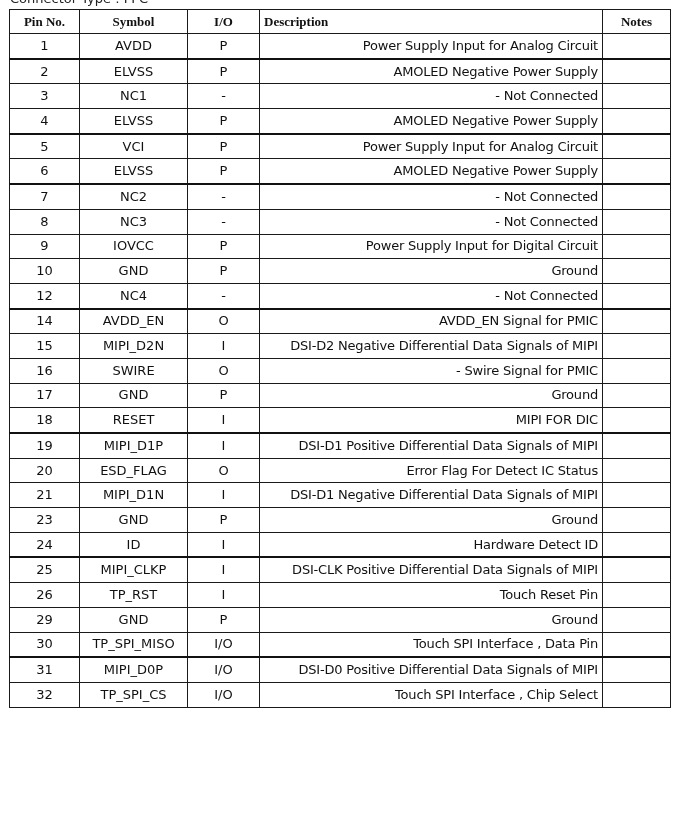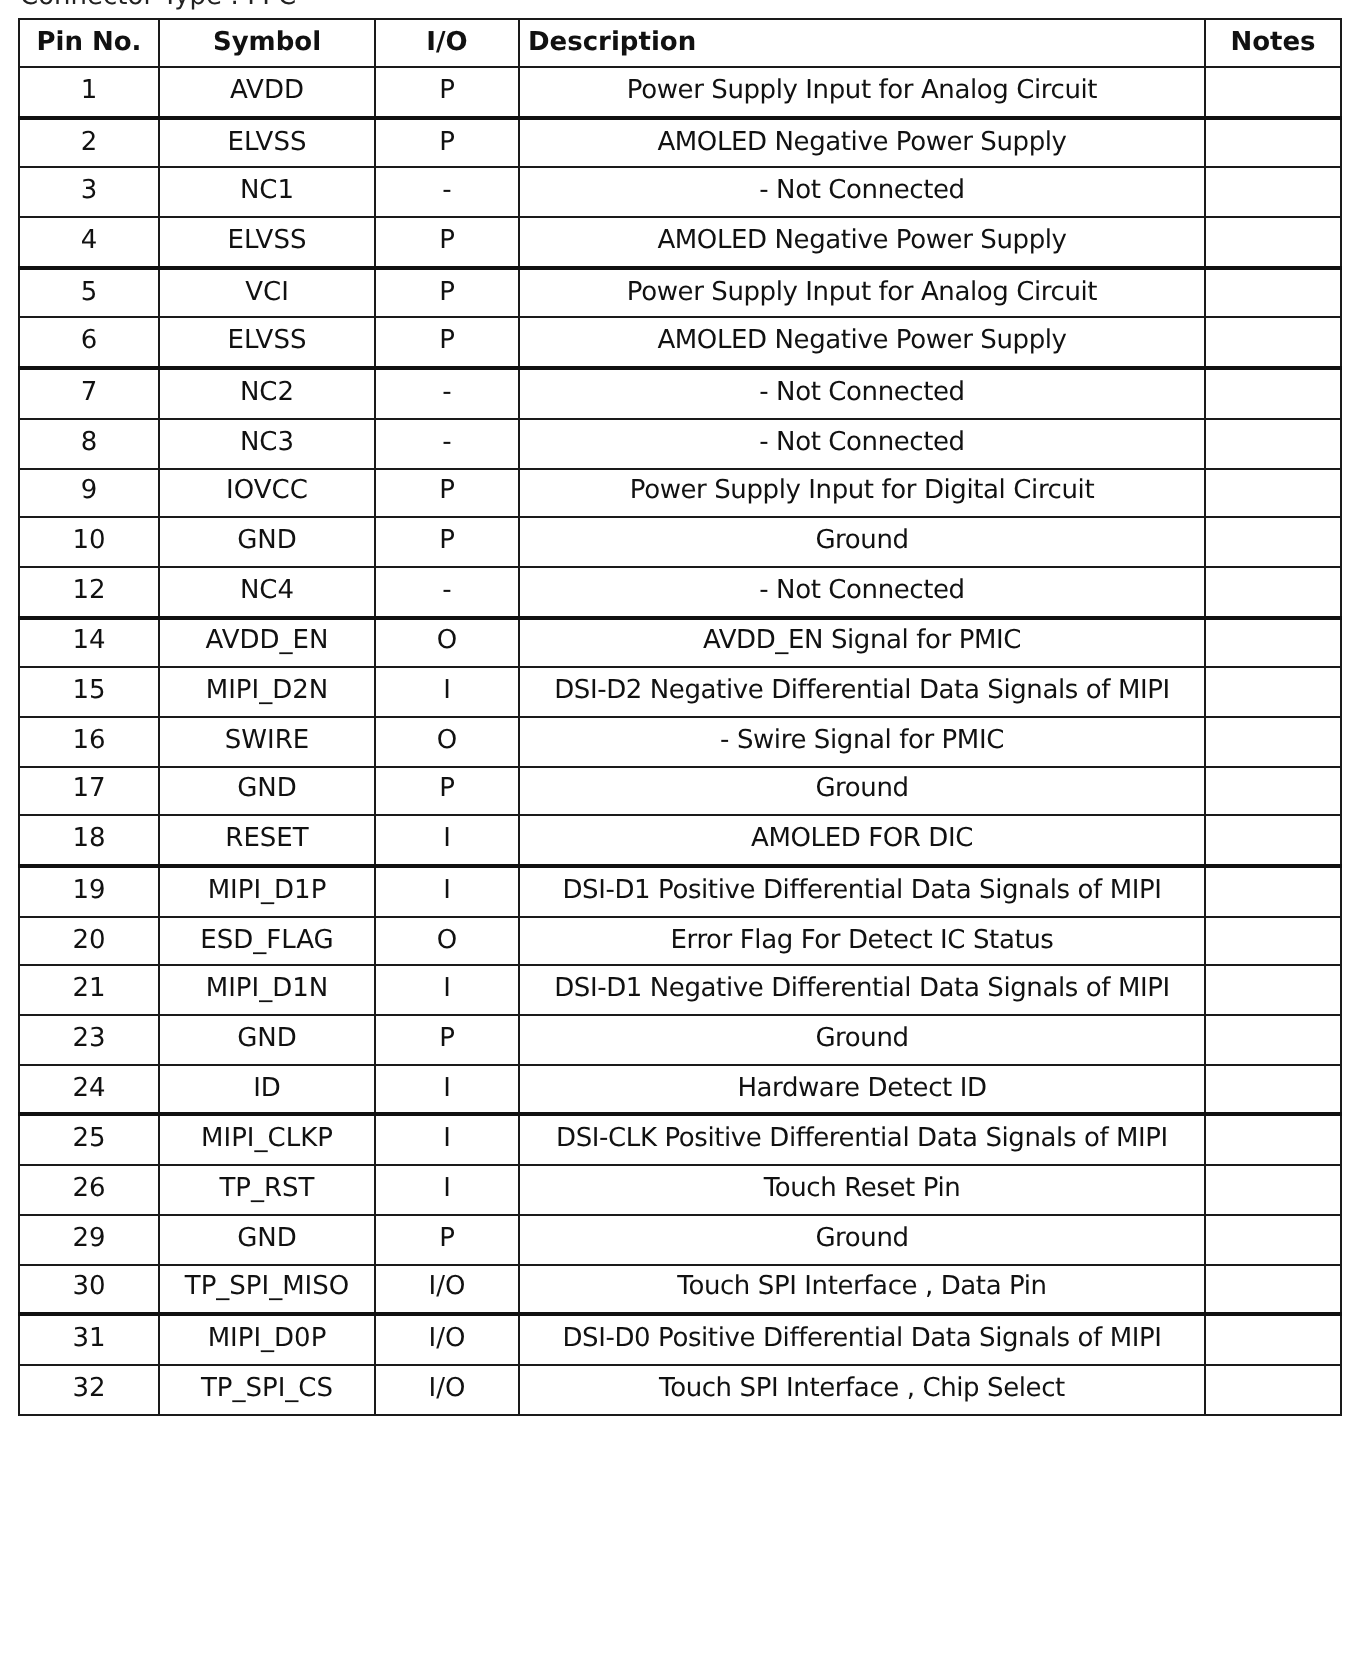--- a/index.html
+++ b/index.html
@@ -4,24 +4,24 @@
 <style>
   html, body { margin: 0; padding: 0; background: #ffffff; }
   body { width: 684px; height: 835px; overflow: hidden; position: relative;
          font-family: "DejaVu Sans", sans-serif; color: #111; }
   .caption { position: absolute; left: 10px; top: -9px; font-size: 13px; color: #222; white-space: nowrap; }
   table.pins { position: absolute; left: 9px; top: 9px; border-collapse: collapse;
                table-layout: fixed; width: 661px; }
   table.pins th, table.pins td { border: 1px solid #1a1a1a; font-size: 13px; padding: 0 4px;
                height: 23.7px; line-height: 16px; white-space: nowrap; overflow: hidden;
                font-family: "DejaVu Sans", sans-serif; }
-  table.pins th { font-weight: bold; text-align: center; height: 23px; }
+  table.pins th { font-weight: bold; text-align: center; height: 23px; font-family: Liberation Serif, serif; }
   table.pins th.desc { text-align: left; }
   td.c { text-align: center; }
-  td.desc { text-align: center; padding-left: 6px; letter-spacing: -0.2px; }
+  td.desc { text-align: right; padding-left: 6px; letter-spacing: -0.2px; }
   td.io-cell, td.io-cell span { font-family: "DejaVu Serif", serif; }
   tr.thick-bottom td { border-bottom: 2px solid #111; }
   col.pin { width: 70px; } col.sym { width: 108px; } col.io { width: 72px; }
   col.desc { width: 343px; } col.notes { width: 68px; }
   table.pins { border: 1.5px solid #111; }
 </style>
 </head>
 <body>
 
 <div class="caption">Connector Type : FPC</div>
@@ -146,21 +146,21 @@
         <td class="c">17</td>
         <td class="c">GND</td>
         <td class="c io-cell">P</td>
         <td class="desc">Ground</td>
         <td class="c"></td>
       </tr>
       <tr class="thick-bottom">
         <td class="c">18</td>
         <td class="c">RESET</td>
         <td class="c io-cell">I</td>
-        <td class="desc">AMOLED FOR DIC</td>
+        <td class="desc">MIPI FOR DIC</td>
         <td class="c"></td>
       </tr>
       <tr>
         <td class="c">19</td>
         <td class="c">MIPI_D1P</td>
         <td class="c io-cell">I</td>
         <td class="desc">DSI-D1 Positive Differential Data Signals of MIPI</td>
         <td class="c"></td>
       </tr>
       <tr>

